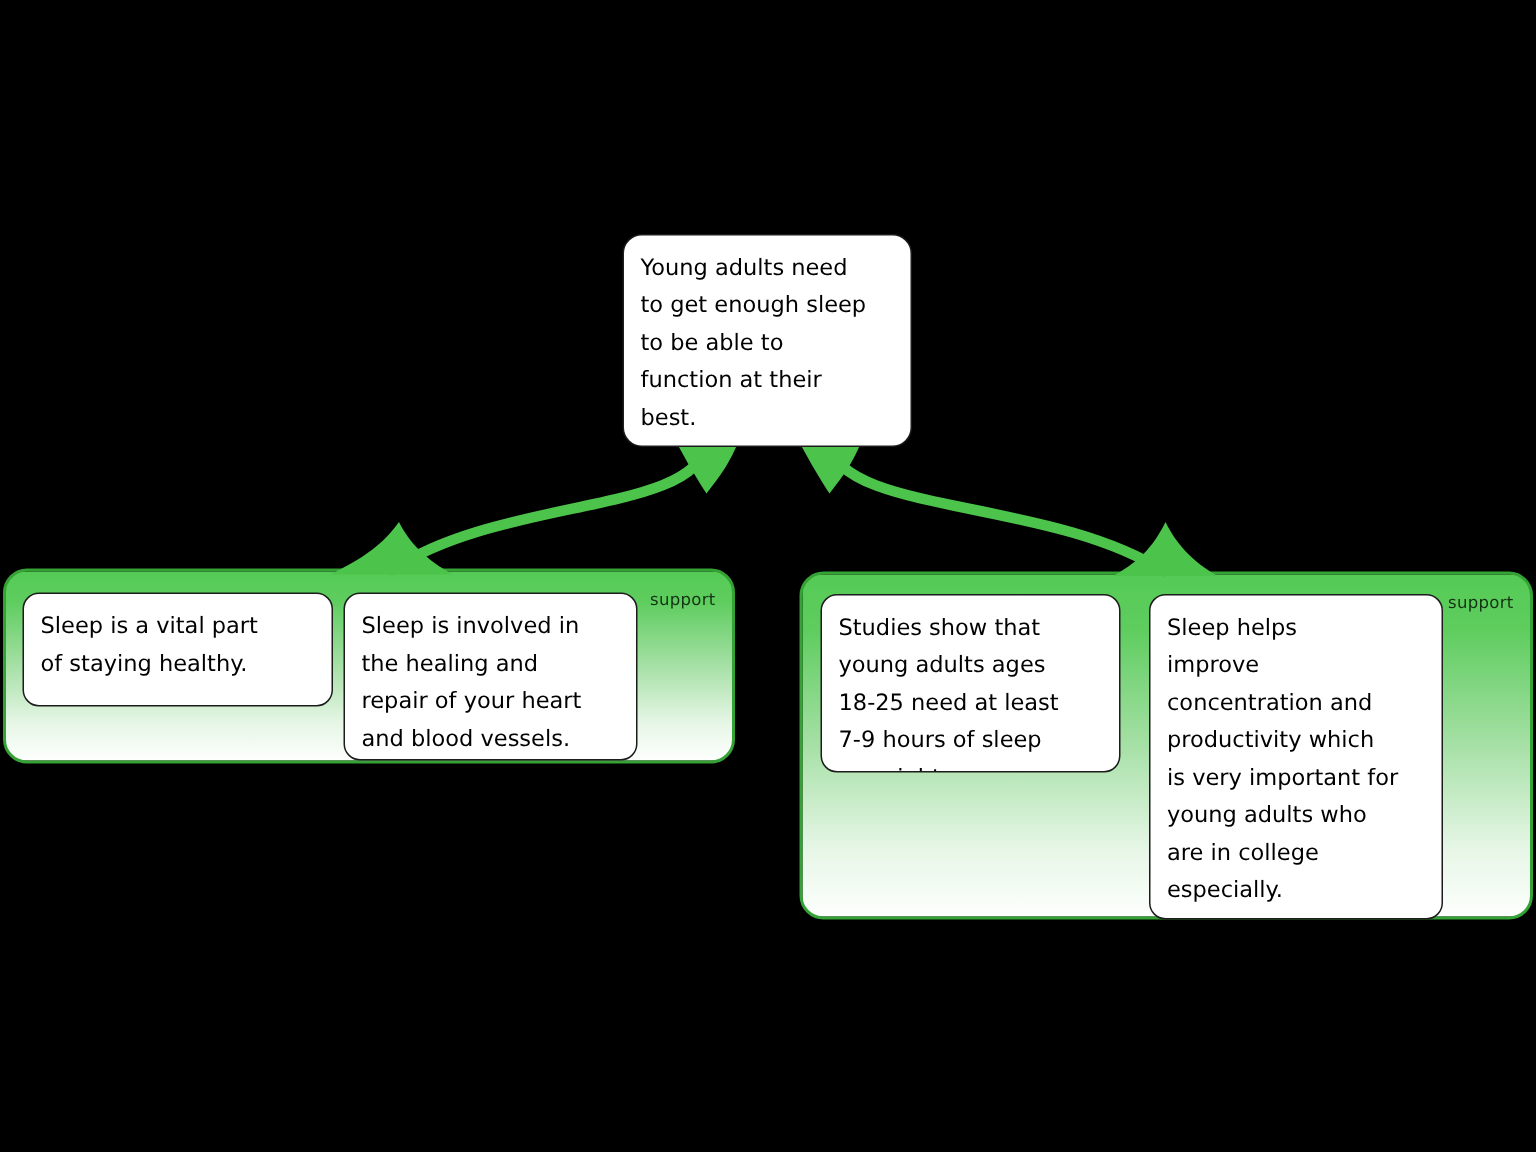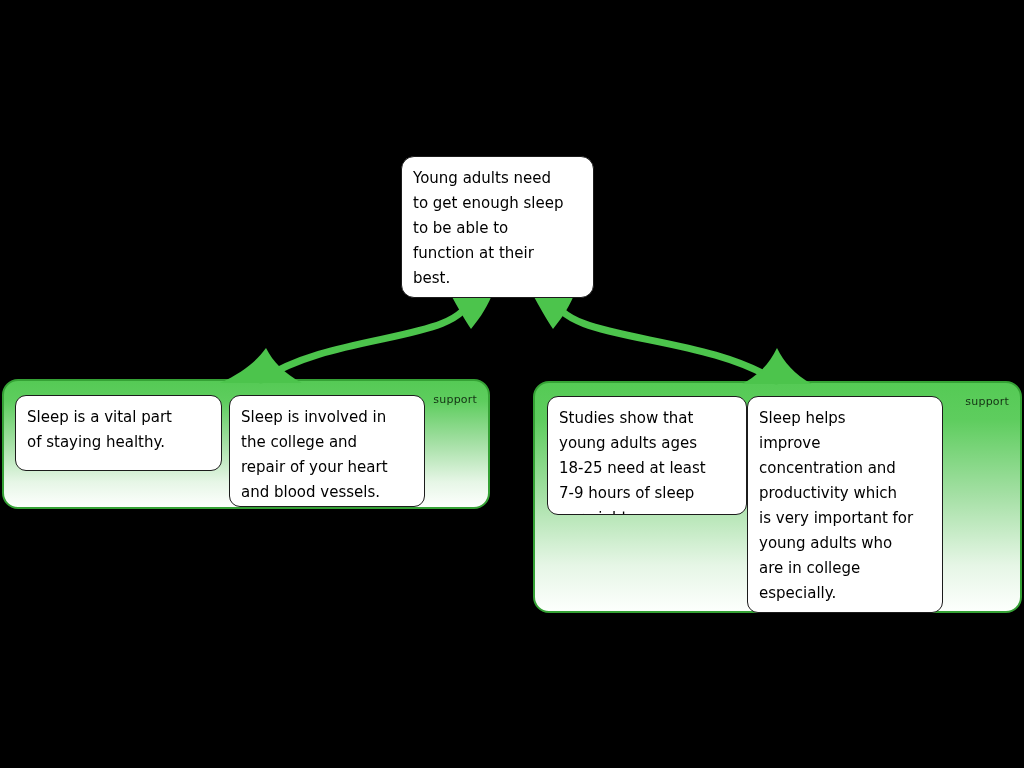--- a/index.html
+++ b/index.html
@@ -55,30 +55,30 @@
     background: #ffffff;
     border: 1.4px solid #1c1c1c;
     box-sizing: border-box;
     font-size: 15px;
     line-height: 25px;
     white-space: pre-line;
     padding: 9px 11px;
     overflow: hidden;
   }
   .claim-node {
-    left: 401px; top: 156px;
+    left: 415px; top: 156px;
     width: 193px; height: 142px;
     border-radius: 13px;
     z-index: 3;
   }
   .reason-node { border-radius: 11px; }
   .reason-node.r1 { left: 11px;  top: 14px; width: 207px; height: 76px;  }
   .reason-node.r2 { left: 225px; top: 14px; width: 196px; height: 112px; }
   .reason-node.r3 { left: 12px;  top: 13px; width: 200px; height: 119px; }
-  .reason-node.r4 { left: 212px; top: 13px; width: 196px; height: 217px; }
+  .reason-node.r4 { left: 231px; top: 13px; width: 196px; height: 217px; }
 </style>
 </head>
 <body>
 
 <div class="canvas">
 
   <svg class="connector-layer" width="1024" height="768" viewBox="0 0 1024 768">
 
     <g>
       <path d="M 471,296 C 463,343 335,331 261,380" fill="none" stroke="#4cc44c" stroke-width="7" stroke-linecap="round"></path>
@@ -97,21 +97,21 @@
 to get enough sleep
 to be able to
 function at their
 best.</div>
 
   <div class="support-group left">
     <span class="support-label">support</span>
     <div class="node reason-node r1">Sleep is a vital part
 of staying healthy.</div>
     <div class="node reason-node r2">Sleep is involved in
-the college and
+the healing and
 repair of your heart
 and blood vessels.</div>
   </div>
 
   <div class="support-group right">
     <span class="support-label">support</span>
     <div class="node reason-node r3">Studies show that
 young adults ages
 18-25 need at least
 7-9 hours of sleep

